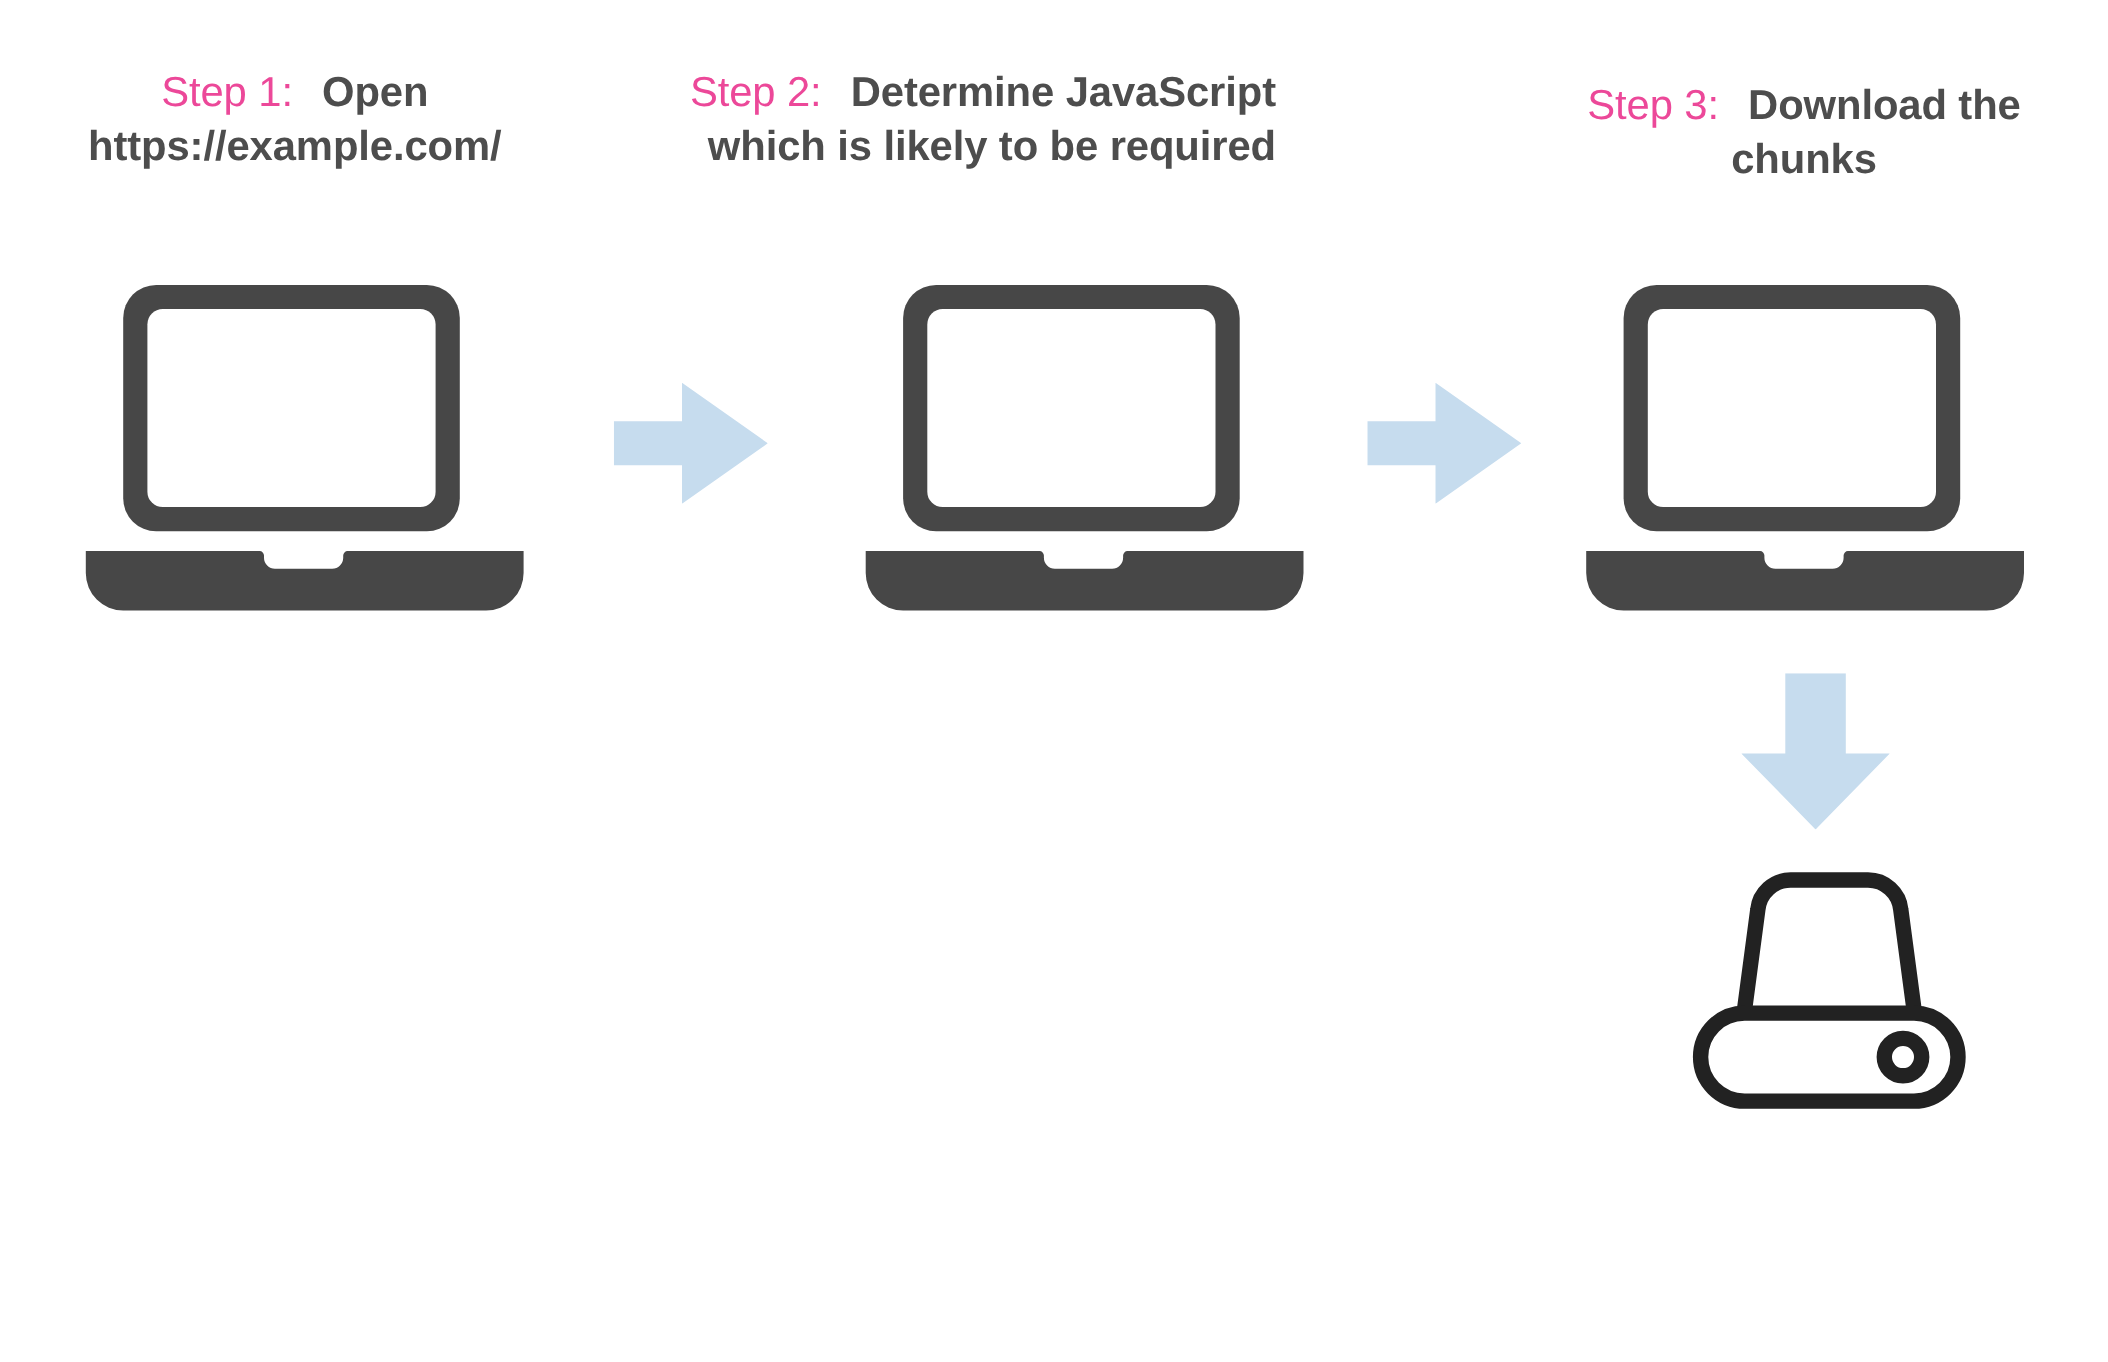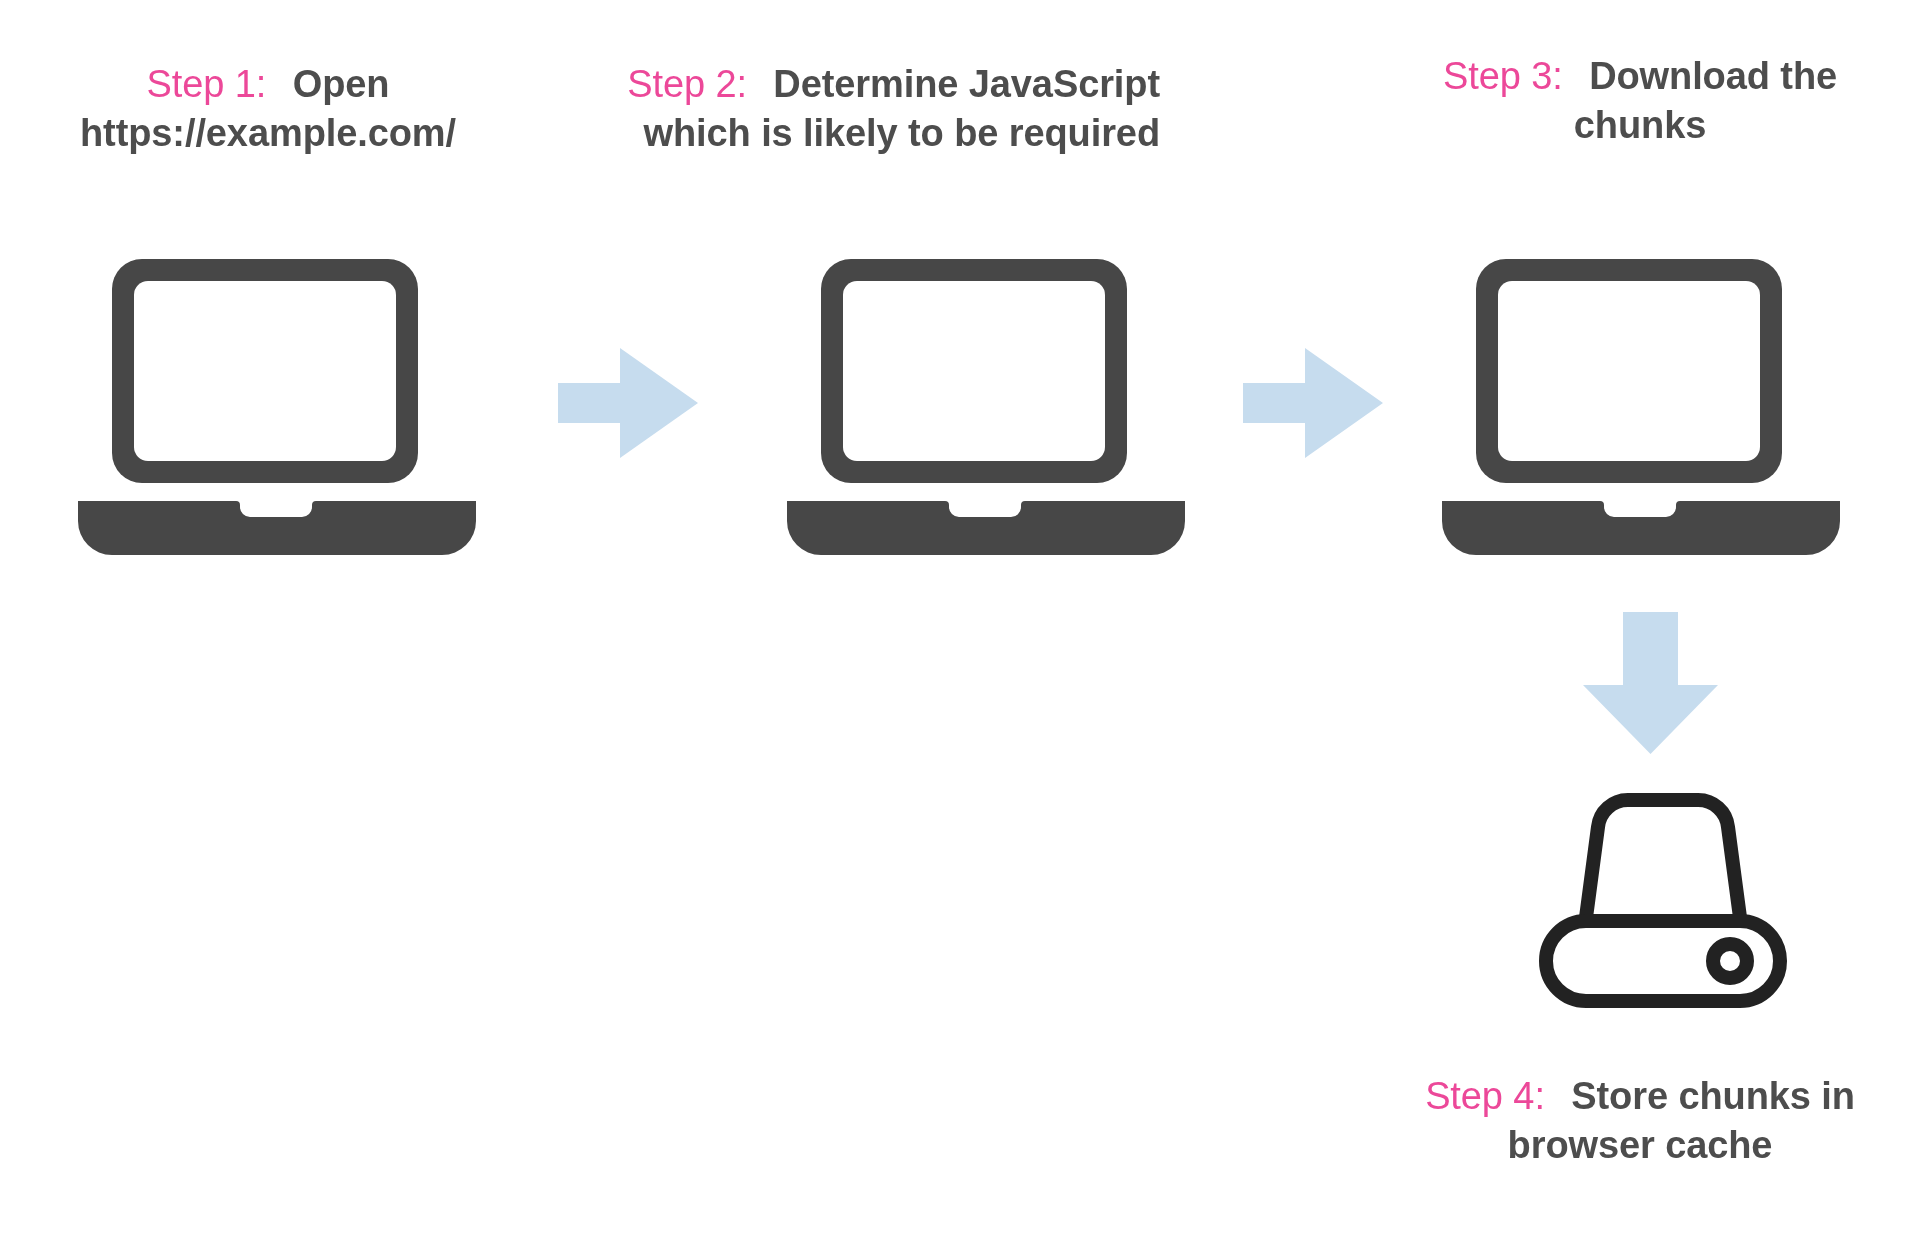--- a/index.html
+++ b/index.html
@@ -37,21 +37,21 @@
     font-weight: 400;
   }
   .caption .step-desc {
     color: #4d4d4d;
     font-weight: 700;
     margin-left: 16px;
   }
 
   #caption-1 { left: 18px;   top: 60px;   width: 500px; }
   #caption-2 { left: 620px;  top: 60px;   width: 540px; text-align: right; }
-  #caption-3 { left: 1400px; top: 52px;   width: 480px; }
+  #caption-3 { left: 1400px; top: 72px;   width: 480px; }
   #caption-4 { left: 1400px; top: 1072px; width: 480px; }
 
   
   .laptop {
     position: absolute;
     width: 420px;
     height: 330px;
   }
   #laptop-1 { left: 76px;   top: 255px; }
   #laptop-2 { left: 785px;  top: 255px; }
@@ -145,17 +145,14 @@
     <svg viewBox="0 0 250 225" xmlns="http://www.w3.org/2000/svg" aria-hidden="true">
 
       <path d="M47 140 L60 42 A30 30 0 0 1 90 15 H160 A30 30 0 0 1 190 42 L203 140" fill="#ffffff" stroke="#222222" stroke-width="14" stroke-linejoin="round" stroke-linecap="round"></path>
 
       <rect x="8" y="136" width="234" height="80" rx="40" ry="40" fill="#ffffff" stroke="#222222" stroke-width="14"></rect>
 
       <circle cx="192" cy="176" r="17" fill="none" stroke="#222222" stroke-width="14"></circle>
     </svg>
   </div>
 
-  <div class="caption" id="caption-4">
-    <span class="step-prefix">Step 4: </span><span class="step-desc">Store chunks in browser cache</span>
-  </div>
 
 </div>
 
 </body></html>

